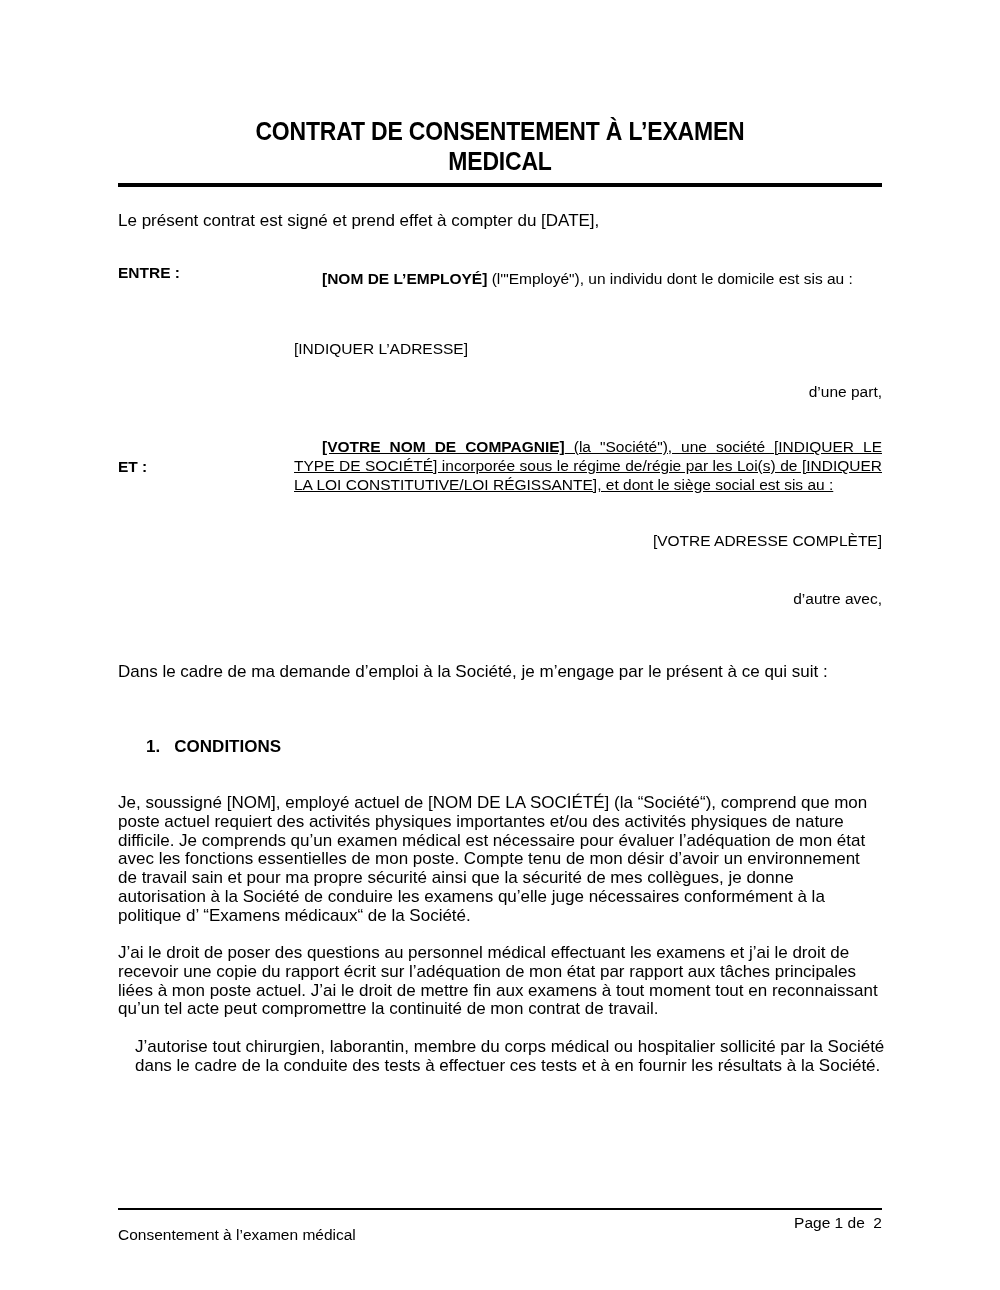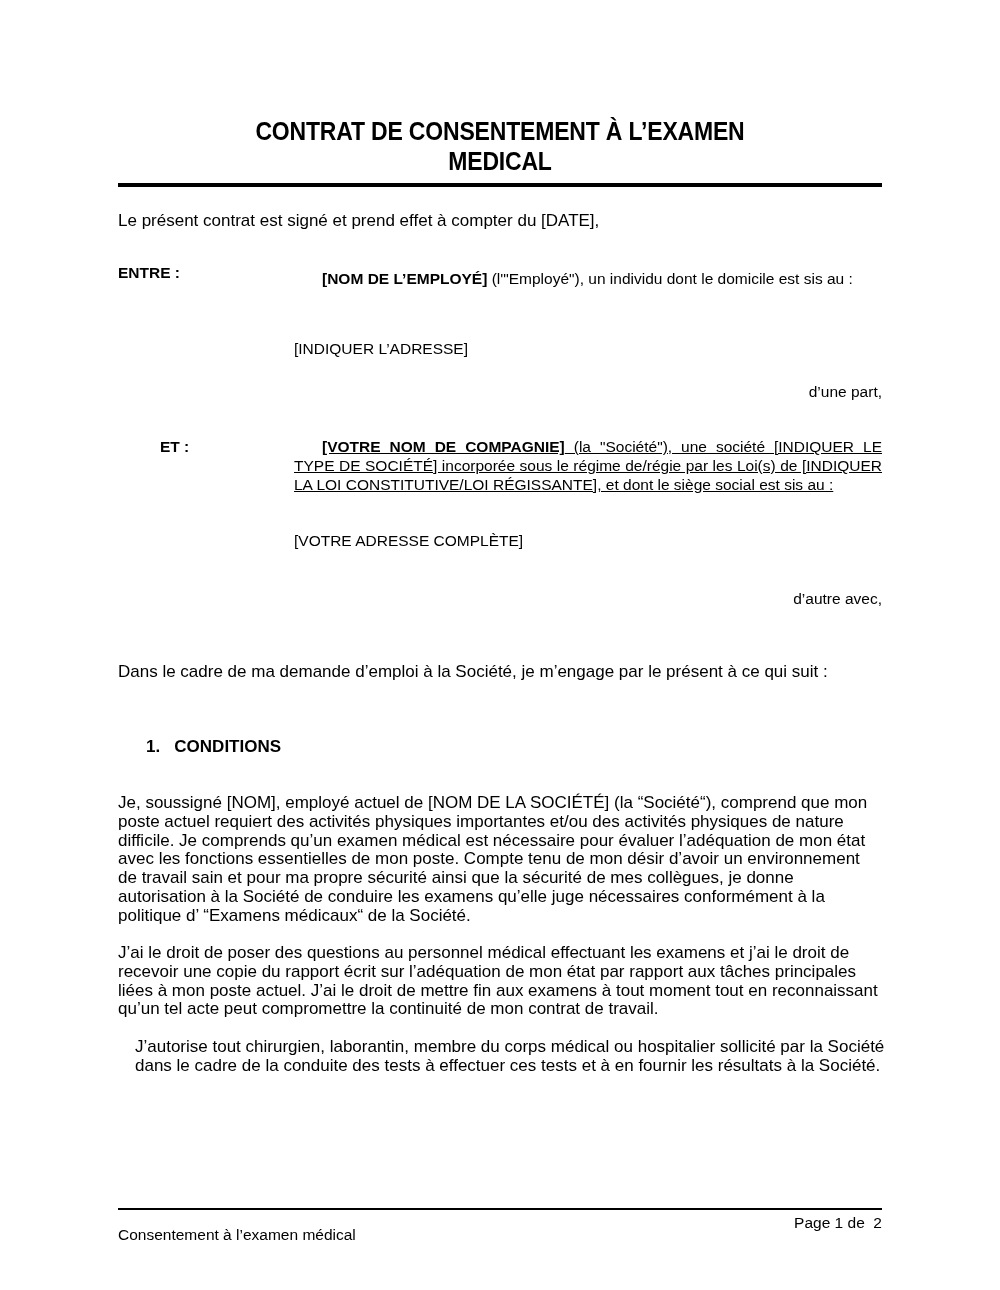--- a/index.html
+++ b/index.html
@@ -32,25 +32,25 @@
 
   <div class="p" style="top:212px;">Le présent contrat est signé et prend effet à compter du [DATE],</div>
 
   <div class="label" style="top:264px;">ENTRE :</div>
   <div class="indent" style="top:270px;">
     <span class="bold">[NOM DE L’EMPLOYÉ]</span><span> (l'"Employé"), un individu dont le domicile est sis au :</span>
   </div>
   <div class="indent" style="top:308px;margin-top:32px;">[INDIQUER L’ADRESSE]</div>
   <div class="right" style="top:383px;">d’une part,</div>
 
-  <div class="label" style="top:438px;margin-left:42px;">ET :</div>
+  <div class="label" style="top:458px;">ET :</div>
   <div class="indent justify" style="top:438px;text-decoration:underline;">
     <span class="bold">[VOTRE NOM DE COMPAGNIE]</span><span> (la "Société"), une société [INDIQUER LE TYPE DE SOCIÉTÉ] incorporée sous le régime de/régie par les Loi(s) de [INDIQUER LA LOI CONSTITUTIVE/LOI RÉGISSANTE], et dont le siège social est sis au :</span>
   </div>
-  <div class="indent" style="top:532px;">[VOTRE ADRESSE COMPLÈTE]</div>
+  <div class="indent" style="top:532px;text-align:right;">[VOTRE ADRESSE COMPLÈTE]</div>
   <div class="right" style="top:590px;">d’autre avec,</div>
 
   <div class="p" style="top:663px;">Dans le cadre de ma demande d’emploi à la Société, je m’engage par le présent à ce qui suit :</div>
 
   <div class="p bold" style="top:738px; white-space:pre;">1.   CONDITIONS</div>
 
   <div class="p" style="top:794px;">Je, soussigné [NOM], employé actuel de [NOM DE LA SOCIÉTÉ] (la “Société“), comprend que mon poste actuel requiert des activités physiques importantes et/ou des activités physiques de nature difficile. Je comprends qu’un examen médical est nécessaire pour évaluer l’adéquation de mon état avec les fonctions essentielles de mon poste. Compte tenu de mon désir d’avoir un environnement de travail sain et pour ma propre sécurité ainsi que la sécurité de mes collègues, je donne autorisation à la Société de conduire les examens qu’elle juge nécessaires conformément à la politique d’ “Examens médicaux“ de la Société.</div>
   <div class="p" style="top:944px;">J’ai le droit de poser des questions au personnel médical effectuant les examens et j’ai le droit de recevoir une copie du rapport écrit sur l’adéquation de mon état par rapport aux tâches principales liées à mon poste actuel. J’ai le droit de mettre fin aux examens à tout moment tout en reconnaissant qu’un tel acte peut compromettre la continuité de mon contrat de travail.</div>
   <div class="p" style="top:1038px;margin-left:17px;">J’autorise tout chirurgien, laborantin, membre du corps médical ou hospitalier sollicité par la Société dans le cadre de la conduite des tests à effectuer ces tests et à en fournir les résultats à la Société.</div>
 

